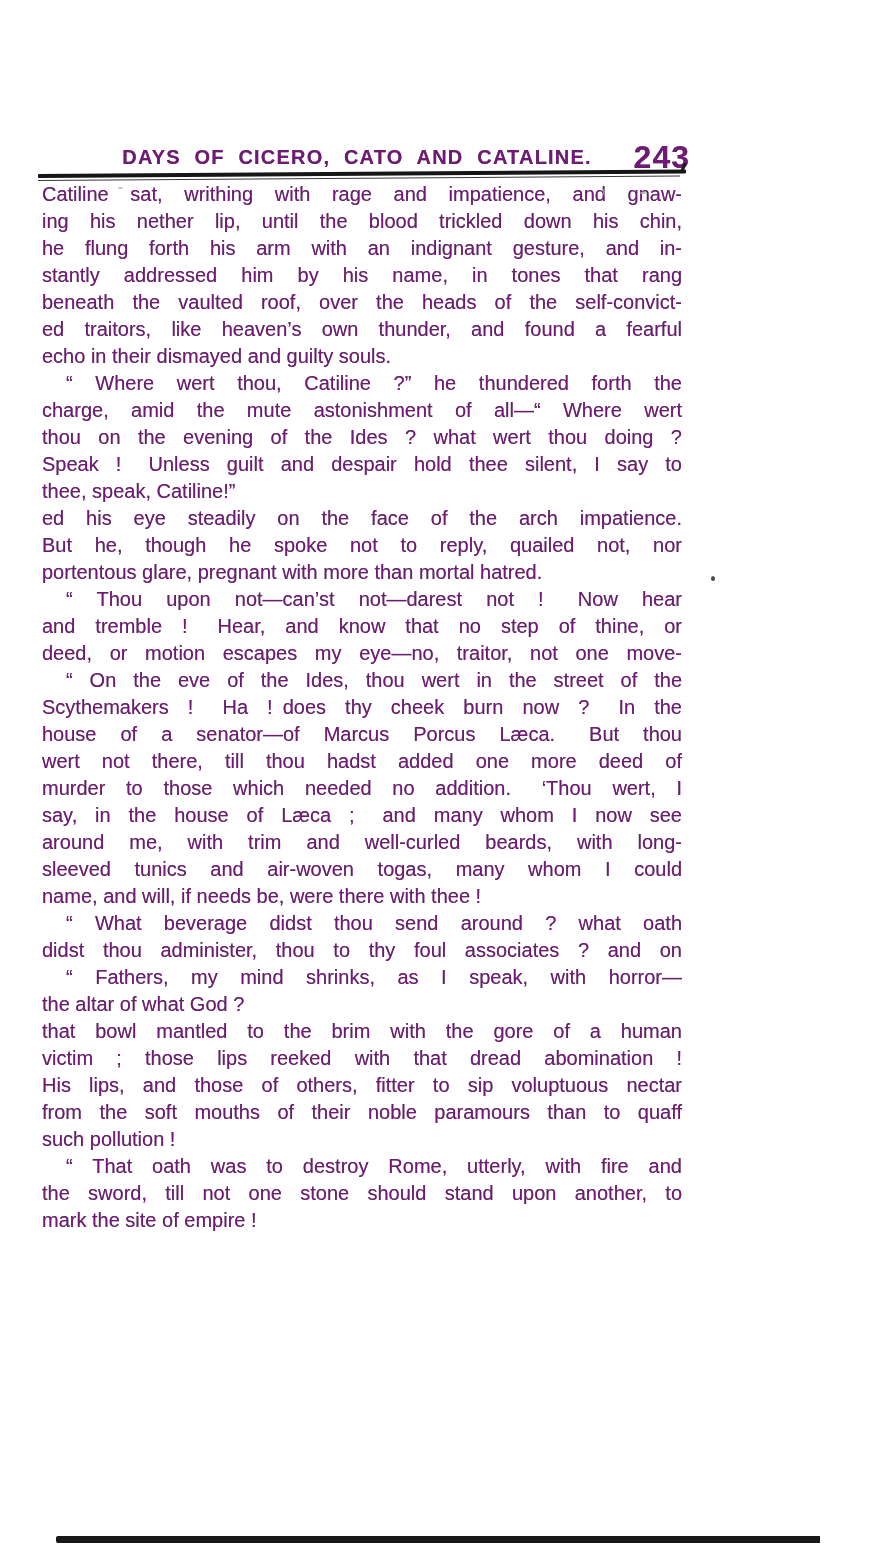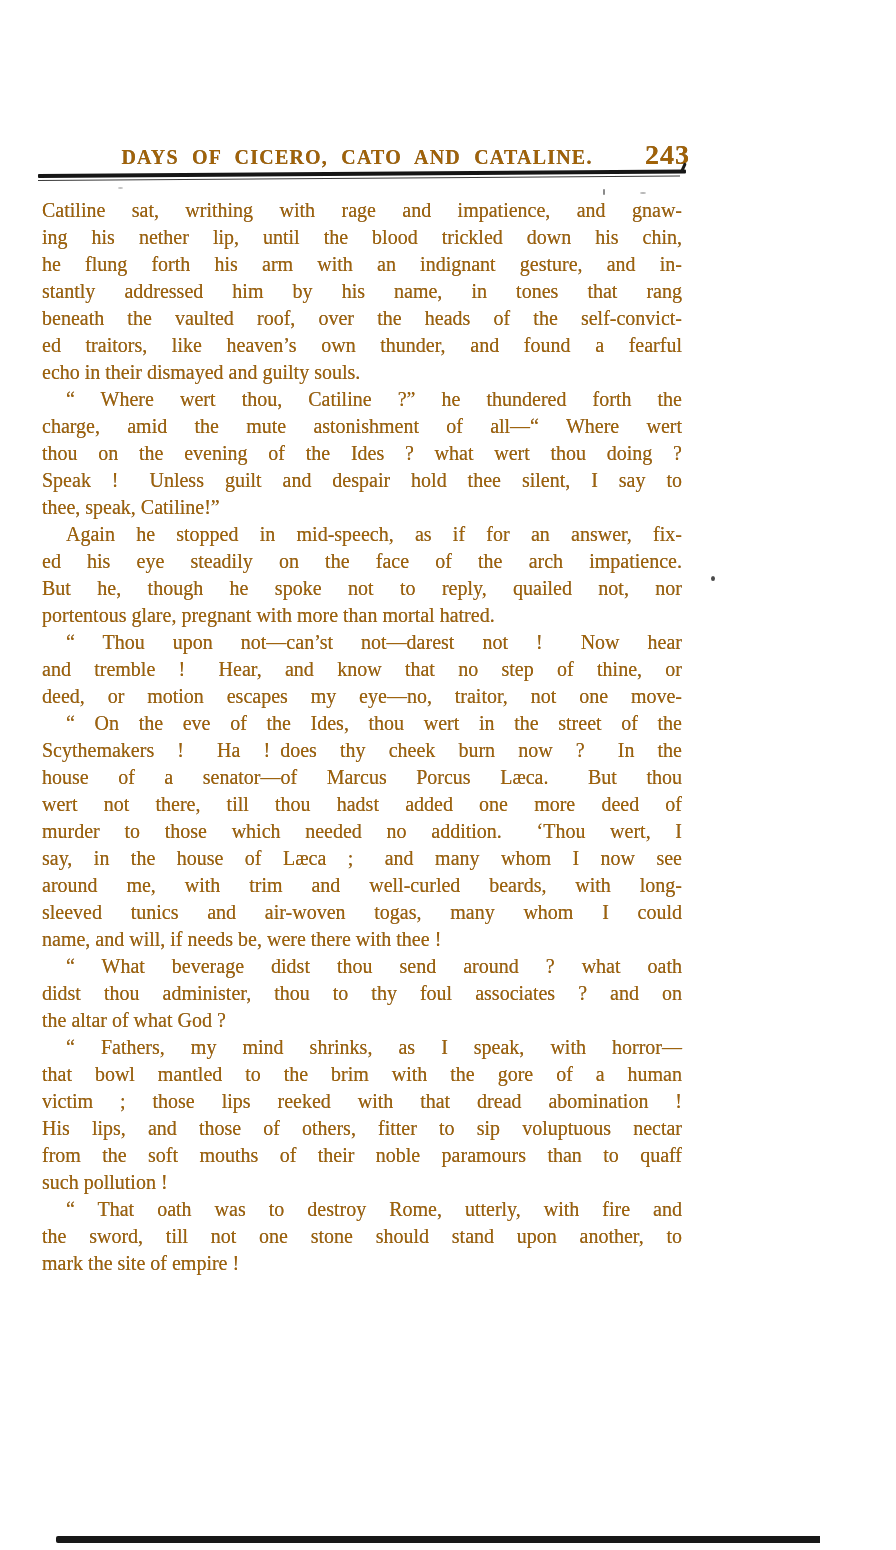--- a/index.html
+++ b/index.html
@@ -1,22 +1,22 @@
 <!DOCTYPE html>
 <html><head>
 <meta charset="utf-8">
 <style>
   html,body { margin:0; padding:0; background:#ffffff; }
   .page {
     position:relative;
     width:820px; height:1550px;
     background:#ffffff;
     overflow:hidden;
-    font-family:Liberation Serif, serif;
-    color:#a16207;
+    font-family:Liberation Sans, sans-serif;
+    color:#701a75;
   }
   .content {
     position:absolute;
     left:42px; top:143px;
     width:640px;
   }
   .header { position:relative; height:30px; }
   .running-title {
     text-align:center;
     font-size:20px;
@@ -24,41 +24,41 @@
     letter-spacing:1.2px;
     word-spacing:7px;
     padding-top:3px;
     margin-left:-10px;
     white-space:nowrap;
     text-shadow:0 0 0.5px rgba(20,20,20,.6);
   }
   .page-number {
     position:absolute;
     right:-8px; top:-4px;
-    font-size:28px;
+    font-size:32px;
     font-weight:700;
     letter-spacing:1px;
     text-shadow:0 0 0.5px rgba(20,20,20,.6);
   }
   .rule {
     position:relative;
     margin-top:1px;
     margin-left:-4px;
     width:648px;
     transform:rotate(-0.4deg);
     transform-origin:left center;
   }
   .rule-thick { height:4px; background:#161616; border-radius:1px; }
   .rule-thin  { height:1px; background:#3a3a3a; margin-top:2px; width:99%; }
   .rule-hook  {
     position:absolute; right:1px; top:-7px;
     width:3px; height:10px; background:#1a1a1a;
     transform:rotate(24deg); border-radius:2px;
   }
-  .body { margin-top:16px; font-size:20px; line-height:27px; }
+  .body { margin-top:0; font-size:20px; line-height:27px; }
   .line {
     text-align:justify;
     text-align-last:justify;
     height:27px;
     text-shadow:0 0 0.5px rgba(25,25,25,.55);
   }
   .line.para-end { text-align-last:left; }
   .line.indent { text-indent:24px; }
   .scan-bar {
     position:absolute;
@@ -97,40 +97,39 @@
         <div class="line">he flung forth his arm with an indignant gesture, and in-</div>
         <div class="line">stantly addressed him by his name, in tones that rang</div>
         <div class="line">beneath the vaulted roof, over the heads of the self-convict-</div>
         <div class="line">ed traitors, like heaven’s own thunder, and found a fearful</div>
         <div class="line para-end">echo in their dismayed and guilty souls.</div>
         <div class="line indent">“ Where wert thou, Catiline ?” he thundered forth the</div>
         <div class="line">charge, amid the mute astonishment of all—“ Where wert</div>
         <div class="line">thou on the evening of the Ides ? what wert thou doing ?</div>
         <div class="line">Speak !  Unless guilt and despair hold thee silent, I say to</div>
         <div class="line para-end">thee, speak, Catiline!”</div>
-        <div class="line indent">Again he stopped in mid-speech, as if for an answer, fix-</div>
         <div class="line">ed his eye steadily on the face of the arch impatience.</div>
         <div class="line">But he, though he spoke not to reply, quailed not, nor</div>
         <div class="line para-end">portentous glare, pregnant with more than mortal hatred.</div>
         <div class="line indent">“ Thou upon not—can’st not—darest not !  Now hear</div>
         <div class="line">and tremble !  Hear, and know that no step of thine, or</div>
         <div class="line">deed, or motion escapes my eye—no, traitor, not one move-</div>
         <div class="line indent">“ On the eve of the Ides, thou wert in the street of the</div>
         <div class="line">Scythemakers !  Ha ! does thy cheek burn now ?  In the</div>
         <div class="line">house of a senator—of Marcus Porcus Læca.  But thou</div>
         <div class="line">wert not there, till thou hadst added one more deed of</div>
         <div class="line">murder to those which needed no addition.  ‘Thou wert, I</div>
         <div class="line">say, in the house of Læca ;  and many whom I now see</div>
         <div class="line">around me, with trim and well-curled beards, with long-</div>
         <div class="line">sleeved tunics and air-woven togas, many whom I could</div>
         <div class="line para-end">name, and will, if needs be, were there with thee !</div>
         <div class="line indent">“ What beverage didst thou send around ? what oath</div>
         <div class="line">didst thou administer, thou to thy foul associates ? and on</div>
+        <div class="line indent">“ Fathers, my mind shrinks, as I speak, with horror—</div>
         <div class="line para-end">the altar of what God ?</div>
-        <div class="line indent">“ Fathers, my mind shrinks, as I speak, with horror—</div>
         <div class="line">that bowl mantled to the brim with the gore of a human</div>
         <div class="line">victim ; those lips reeked with that dread abomination !</div>
         <div class="line">His lips, and those of others, fitter to sip voluptuous nectar</div>
         <div class="line">from the soft mouths of their noble paramours than to quaff</div>
         <div class="line para-end">such pollution !</div>
         <div class="line indent">“ That oath was to destroy Rome, utterly, with fire and</div>
         <div class="line">the sword, till not one stone should stand upon another, to</div>
         <div class="line para-end">mark the site of empire !</div>
       </div>
 

